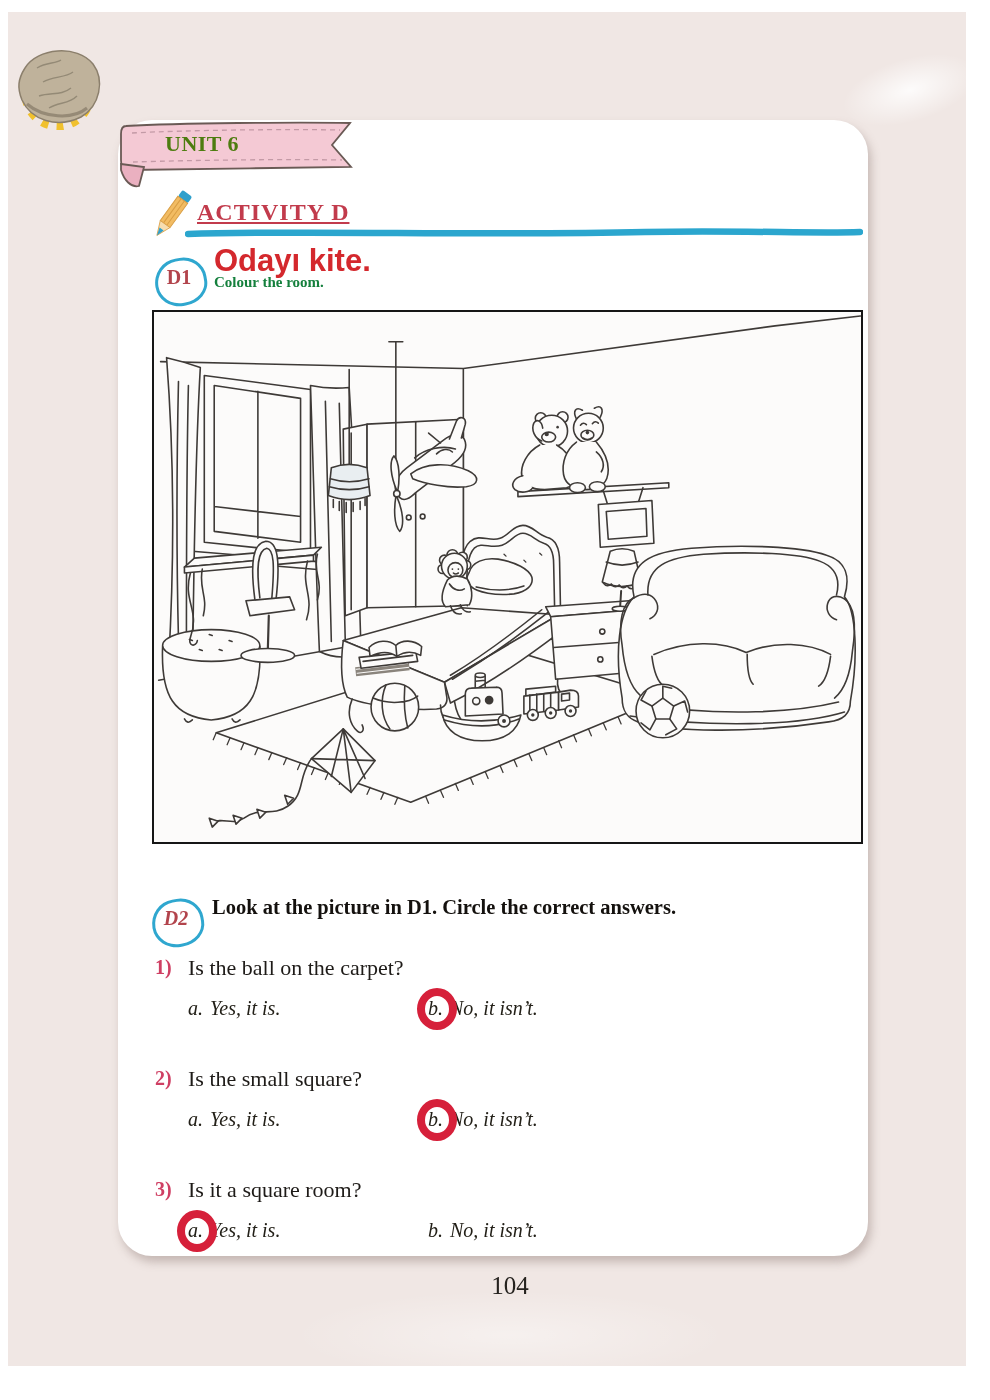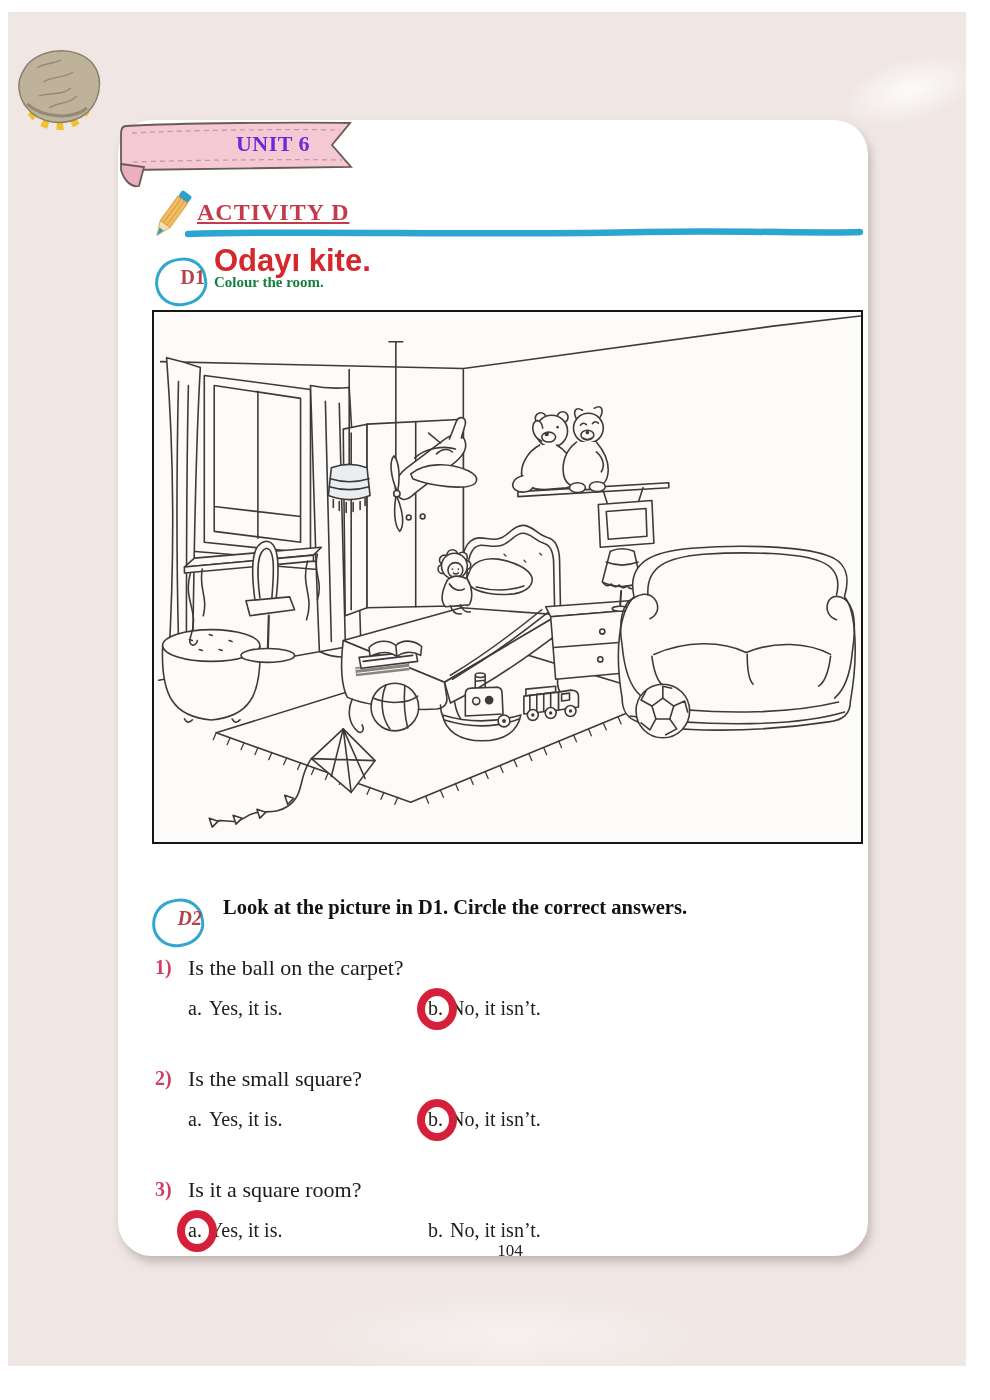--- a/index.html
+++ b/index.html
@@ -7,49 +7,49 @@
   .bg{position:absolute;left:8px;top:12px;right:24px;bottom:34px;background:#f0e7e4;}
   .sheen{position:absolute;left:840px;top:58px;width:140px;height:64px;
          background:radial-gradient(ellipse,rgba(255,255,255,.85),rgba(255,255,255,0) 70%);
          transform:rotate(-16deg);}
   .sheen2{position:absolute;left:290px;top:1290px;width:440px;height:90px;
          background:radial-gradient(ellipse,rgba(255,255,255,.4),rgba(255,255,255,0) 70%);}
   .card{position:absolute;left:118px;top:120px;width:750px;height:1136px;background:#ffffff;
         border-radius:34px;box-shadow:3px 6px 10px rgba(125,104,99,.38);}
   .walnut{position:absolute;left:4px;top:34px;width:106px;height:96px;}
   .banner{position:absolute;left:118px;top:120px;width:242px;height:72px;}
-  .banner-label{position:absolute;left:165px;top:131px;width:145px;text-align:right;
-        font-weight:bold;font-size:22px;letter-spacing:.5px;color:#6d28d9;}
+  .banner-label{position:absolute;left:165px;top:131px;width:145px;text-align:left;
+        font-weight:bold;font-size:22px;letter-spacing:.5px;color:#4d7c0f;}
   .pencil{position:absolute;left:145px;top:189px;width:52px;height:56px;}
   .activity-title{position:absolute;left:197px;top:199px;font-size:24px;font-weight:bold;
         color:#c23b4c;letter-spacing:1px;text-decoration:underline;}
   .rule-blue{position:absolute;left:185px;top:225px;width:678px;height:12px;}
   .badge{position:absolute;width:54px;height:50px;}
   .badge .ring{position:absolute;left:2px;top:2px;width:46px;height:42px;
         border:3.5px solid #2fa7cf;border-radius:50% 48% 52% 50% / 55% 50% 48% 52%;
         transform:rotate(-10deg);}
-  .badge .blabel{position:absolute;left:0;top:10px;width:52px;text-align:right;
+  .badge .blabel{position:absolute;left:0;top:10px;width:52px;text-align:center;
         font-weight:bold;font-size:20px;color:#b2444c;}
   .d1-badge{left:153px;top:256px;}
   .d2-badge{left:150px;top:897px;font-style:italic;}
   .d1-tr{position:absolute;left:214px;top:243px;font-family:"Liberation Sans",sans-serif;
         font-weight:700;font-size:31px;color:#d4282d;}
   .d1-en{position:absolute;left:214px;top:274px;font-size:15px;font-weight:bold;color:#15803d;}
   .frame{position:absolute;left:152px;top:310px;width:711px;height:534px;box-sizing:border-box;
         border:2.5px solid #161616;background:#fcfbfa;}
   .frame svg{display:block;width:100%;height:100%;}
-  .d2-text{position:absolute;left:212px;top:896px;font-size:20.5px;font-weight:bold;color:#14110e;margin-left:11px;}
+  .d2-text{position:absolute;left:212px;top:896px;font-size:20.5px;font-weight:bold;color:#14110e;}
   .qnum{position:absolute;font-weight:bold;font-size:20px;color:#cf3f63;}
   .qtext{position:absolute;font-size:22px;color:#1e1b18;}
-  .opt{position:absolute;font-size:20px;color:#232018;}
+  .opt{position:absolute;font-size:20px;color:#232018;font-style:italic;}
   .letter{position:relative;display:inline-block;margin-right:7px;}
   .letter.circled::before{content:"";position:absolute;left:-11px;top:-9px;width:24px;height:26px;
         border:8px solid #d6203a;border-radius:50%;}
-  .page-num{position:absolute;left:445px;top:1241px;width:130px;text-align:center;
-        font-size:17px;color:#26231f;}
+  .page-num{position:absolute;left:445px;top:1272px;width:130px;text-align:center;
+        font-size:25px;color:#26231f;}
 </style>
 </head>
 <body>
 
 <div class="bg"></div>
 <div class="sheen"></div>
 <div class="sheen2"></div>
 
 <div class="walnut">
   <svg viewBox="0 0 106 96">

